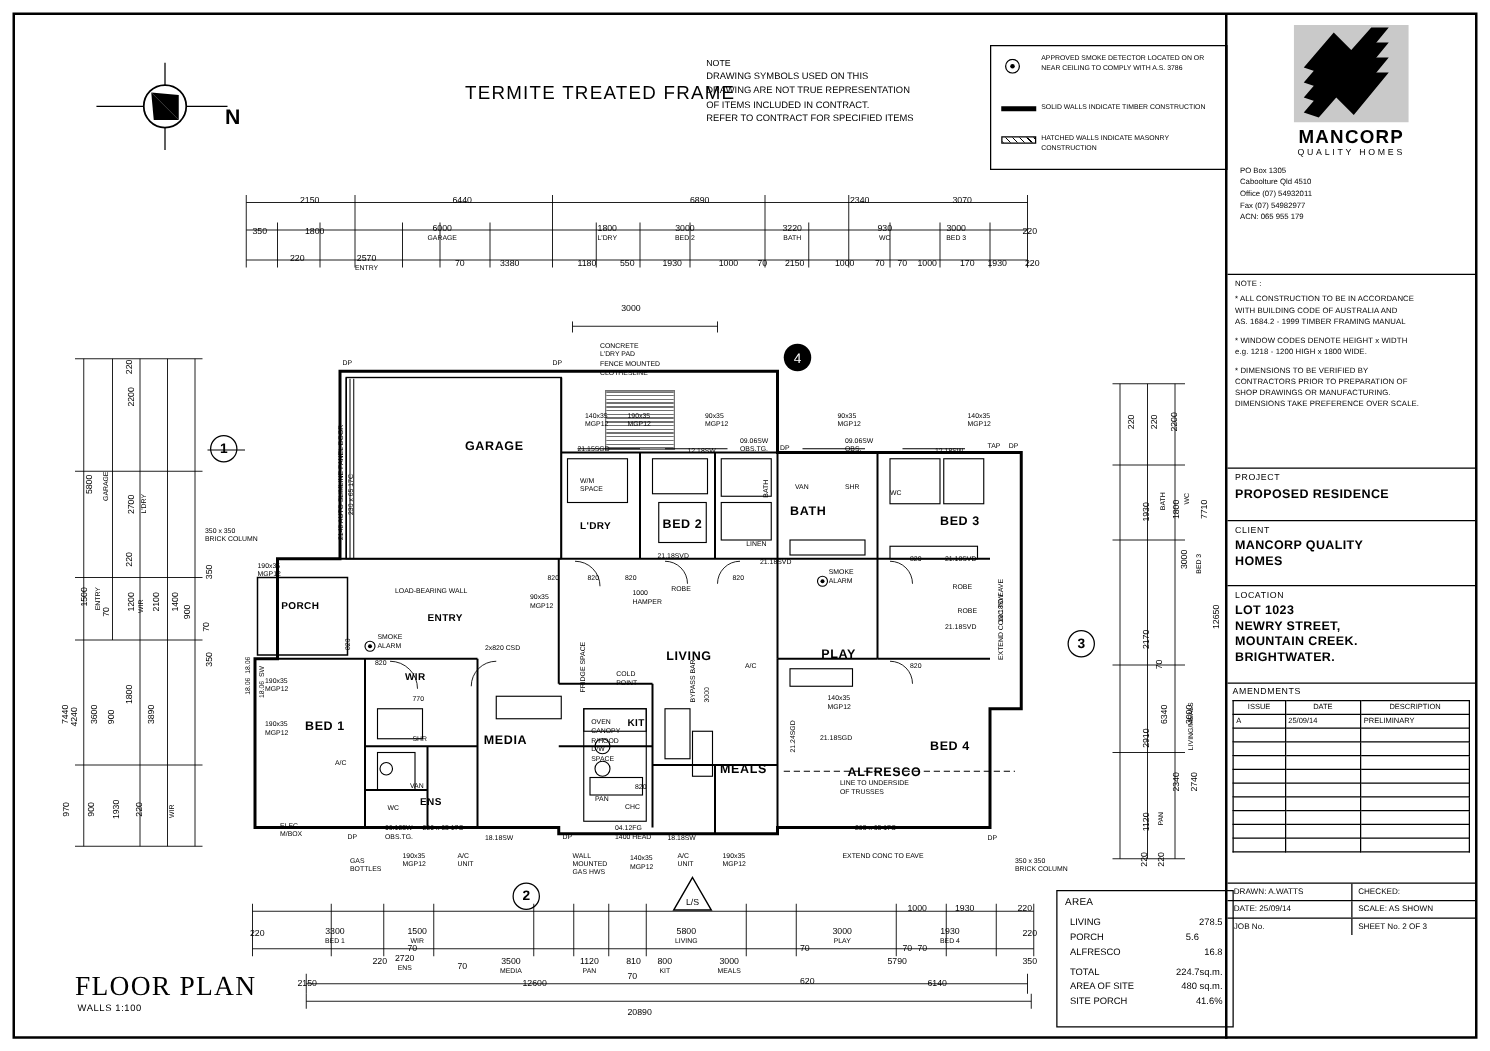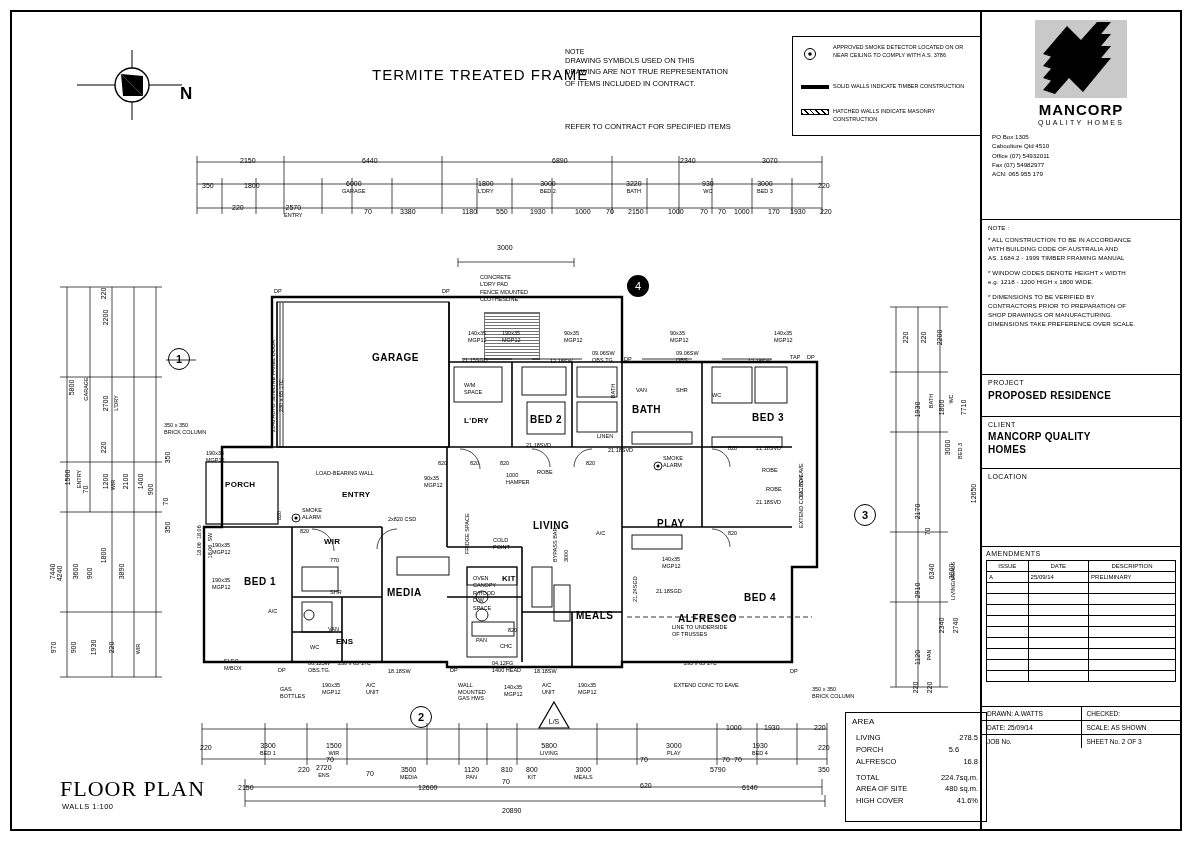--- a/index.html
+++ b/index.html
@@ -79,21 +79,21 @@
   </div>
   <div class="abs" style="left:168px; top:72px; font-size:17px; font-weight:bold;">N</div>
 
   <div class="abs" style="left:360px; top:54px; font-size:15px; letter-spacing:1px;">TERMITE TREATED FRAME</div>
 
   <div class="abs" style="left:553px; top:36px;">
     <div class="lbl6" style="font-size:7px;">NOTE</div>
     <div class="lbl6" style="font-size:7.5px; line-height:1.5;">DRAWING SYMBOLS USED ON THIS</div>
     <div class="lbl6" style="font-size:7.5px; line-height:1.5;">DRAWING ARE NOT TRUE REPRESENTATION</div>
     <div class="lbl6" style="font-size:7.5px; line-height:1.5;">OF ITEMS INCLUDED IN CONTRACT.</div>
-    <div class="lbl6" style="font-size:7.5px; line-height:1.5;margin-top:32px;">REFER TO CONTRACT FOR SPECIFIED ITEMS</div>
+    <div class="lbl6" style="font-size:7.5px; line-height:1.5;">REFER TO CONTRACT FOR SPECIFIED ITEMS</div>
   </div>
 
   <div class="symbolbox" style="left:780px; top:24px; width:190px; height:100px;">
     <div class="abs" style="left:8px; top:9px;">
       <svg width="26" height="12">
           <circle cx="9" cy="6" r="5.5" fill="none" stroke="#000" stroke-width="1"></circle>
           <circle cx="9" cy="6" r="1.8" fill="#000"></circle>
         </svg>
     </div>
     <div class="abs lbl5" style="left:40px; top:6px; width:146px; white-space:normal; line-height:1.5;">APPROVED SMOKE DETECTOR LOCATED ON OR NEAR CEILING TO COMPLY WITH A.S. 3786</div>
@@ -590,21 +590,21 @@
       </tr>
       <tr>
         <td style="padding-top:6px;">TOTAL</td>
         <td style="text-align:right; padding-top:6px;">224.7sq.m.</td>
       </tr>
       <tr>
         <td>AREA OF SITE</td>
         <td style="text-align:right;">480 sq.m.</td>
       </tr>
       <tr>
-        <td>HIGH COVER</td>
+        <td>SITE PORCH</td>
         <td style="text-align:right;">41.6%</td>
       </tr>
     </tbody>
       </table>
   </div>
 
   <div class="rightcol">
 
     <div class="rc-sec" style="height:208px; padding:0;">
       <div class="logo-wrap">
@@ -652,20 +652,21 @@
       <div class="rc-val" style="margin-top:4px;">PROPOSED RESIDENCE</div>
     </div>
 
     <div class="rc-sec" style="height:52px;">
       <div class="rc-title">CLIENT</div>
       <div class="rc-val" style="margin-top:3px;">MANCORP QUALITY<br>HOMES</div>
     </div>
 
     <div class="rc-sec" style="height:78px;">
       <div class="rc-title">LOCATION</div>
+      <div class="rc-val" style="margin-top:3px;">LOT 1023<br>NEWRY STREET,<br>MOUNTAIN CREEK.<br>BRIGHTWATER.</div>
     </div>
 
     <div class="rc-sec" style="height:160px; padding:3px 4px;">
       <div class="rc-title" style="margin-bottom:3px;">AMENDMENTS</div>
       <table class="amend">
         <tbody>
             <tr>
           <th style="width:22%;">ISSUE</th>
           <th style="width:32%;">DATE</th>
           <th>DESCRIPTION</th>

